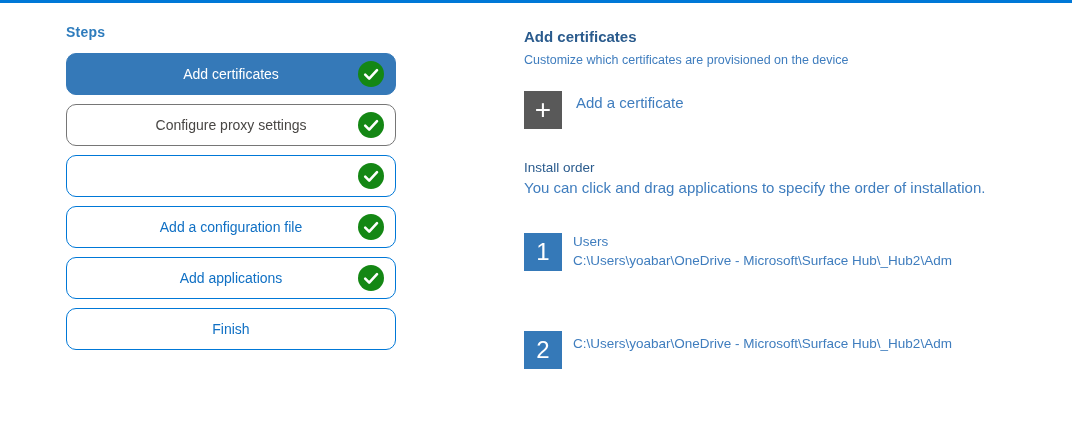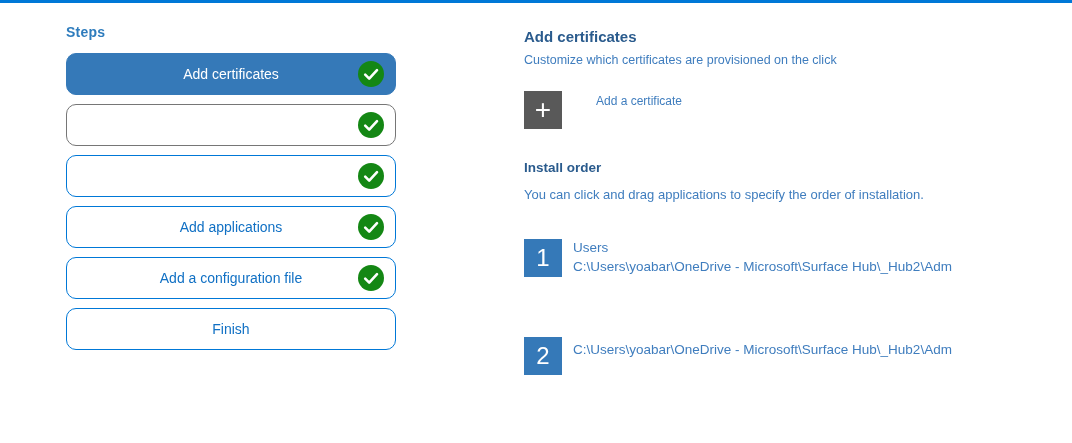--- a/index.html
+++ b/index.html
@@ -30,24 +30,24 @@
   .main { position:absolute; left:524px; top:28px; width:548px; }
   .panel-heading { font-size:15px; font-weight:700; color:#2a5b8d; }
   .panel-sub { font-size:12.5px; color:#3f7dbe; margin-top:8px; }
 
   .add-row { margin-top:24px; display:flex; gap:14px; align-items:flex-start; cursor:pointer; width:max-content; }
   .plus-box {
     width:38px; height:38px; background:#595959; color:#ffffff;
     font-size:28px; font-weight:400; display:flex; align-items:center; justify-content:center;
     user-select:none;
   }
-  .add-label { font-size:12px; color:#3f7dbe; margin-top:3px;margin-left:20px; }
+  .add-label { font-size:15px; color:#3f7dbe; margin-top:3px; }
 
-  .section-heading { margin-top:31px; font-size:13.5px; font-weight:700; color:#2a5b8d; }
-  .section-sub { margin-top:12px; font-size:13px; color:#3f7dbe; }
+  .section-heading { margin-top:31px; font-size:13.5px; font-weight:400; color:#2a5b8d; }
+  .section-sub { margin-top:4px; font-size:15px; color:#3f7dbe; }
 
   .cert-item { display:flex; gap:11px; align-items:flex-start; cursor:grab; width:max-content; }
   .cert-item.first { margin-top:37px; }
   .cert-item.second { margin-top:60px; }
   .num-box {
     width:38px; height:38px; background:#3579b8; color:#ffffff;
     font-size:24px; display:flex; align-items:center; justify-content:center;
     user-select:none; flex:0 0 auto;
   }
   .cert-text { padding-top:1px; }
@@ -66,66 +66,67 @@
     <span>Add certificates</span>
     <span class="check">
       <svg width="26" height="26" viewBox="0 0 26 26">
           <circle cx="13" cy="13" r="13" fill="#148714"></circle>
           <path d="M7.2 13.6l4 4 7.8-8.4" stroke="#ffffff" stroke-width="2.6" fill="none" stroke-linecap="round" stroke-linejoin="round"></path>
         </svg>
     </span>
   </div>
 
   <div class="step neutral">
+    <span>Configure proxy settings</span>
     <span class="check">
       <svg width="26" height="26" viewBox="0 0 26 26">
           <circle cx="13" cy="13" r="13" fill="#148714"></circle>
           <path d="M7.2 13.6l4 4 7.8-8.4" stroke="#ffffff" stroke-width="2.6" fill="none" stroke-linecap="round" stroke-linejoin="round"></path>
         </svg>
     </span>
   </div>
 
   <div class="step">
     <span class="check">
       <svg width="26" height="26" viewBox="0 0 26 26">
           <circle cx="13" cy="13" r="13" fill="#148714"></circle>
           <path d="M7.2 13.6l4 4 7.8-8.4" stroke="#ffffff" stroke-width="2.6" fill="none" stroke-linecap="round" stroke-linejoin="round"></path>
         </svg>
     </span>
   </div>
 
 
   <div class="step">
-    <span>Add applications</span>
+    <span>Add a configuration file</span>
     <span class="check">
       <svg width="26" height="26" viewBox="0 0 26 26">
           <circle cx="13" cy="13" r="13" fill="#148714"></circle>
           <path d="M7.2 13.6l4 4 7.8-8.4" stroke="#ffffff" stroke-width="2.6" fill="none" stroke-linecap="round" stroke-linejoin="round"></path>
         </svg>
     </span>
   </div>
 
   <div class="step">
-    <span>Add a configuration file</span>
+    <span>Add applications</span>
     <span class="check">
       <svg width="26" height="26" viewBox="0 0 26 26">
           <circle cx="13" cy="13" r="13" fill="#148714"></circle>
           <path d="M7.2 13.6l4 4 7.8-8.4" stroke="#ffffff" stroke-width="2.6" fill="none" stroke-linecap="round" stroke-linejoin="round"></path>
         </svg>
     </span>
   </div>
 
   <div class="step">
     <span>Finish</span>
   </div>
 </div>
 
 <div class="main">
   <div class="panel-heading">Add certificates</div>
-  <div class="panel-sub">Customize which certificates are provisioned on the click</div>
+  <div class="panel-sub">Customize which certificates are provisioned on the device</div>
 
   <div class="add-row">
     <div class="plus-box">
       <span>+</span>
     </div>
     <div class="add-label">Add a certificate</div>
   </div>
 
   <div class="section-heading">Install order</div>
   <div class="section-sub">You can click and drag applications to specify the order of installation.</div>

